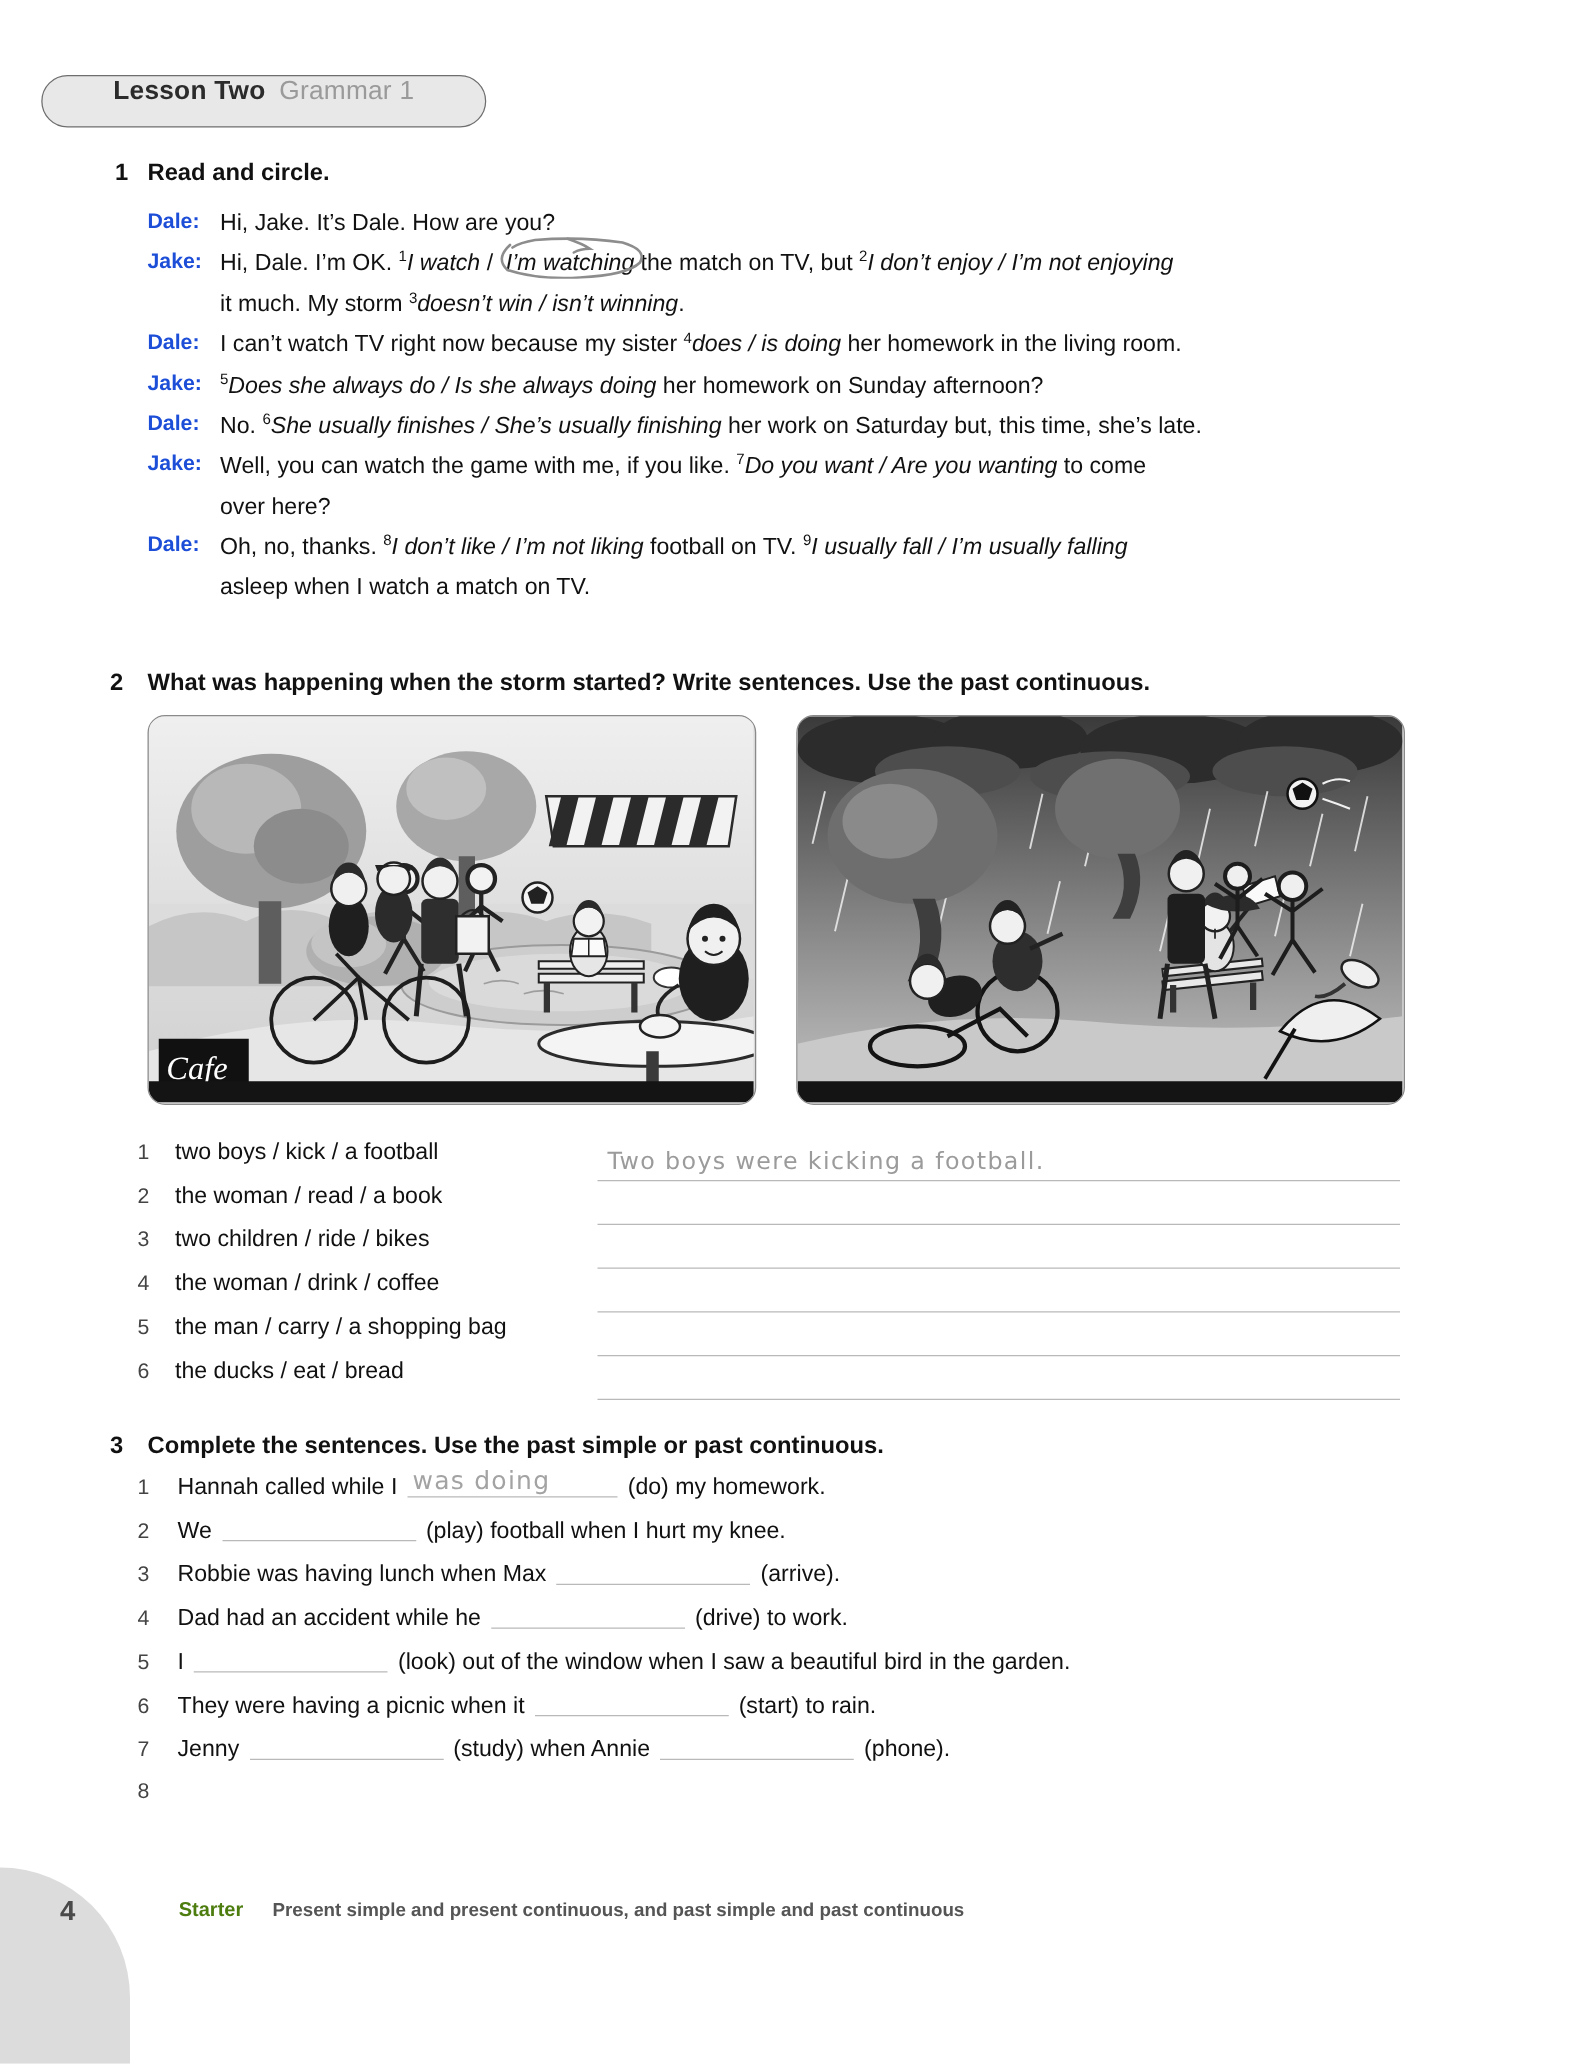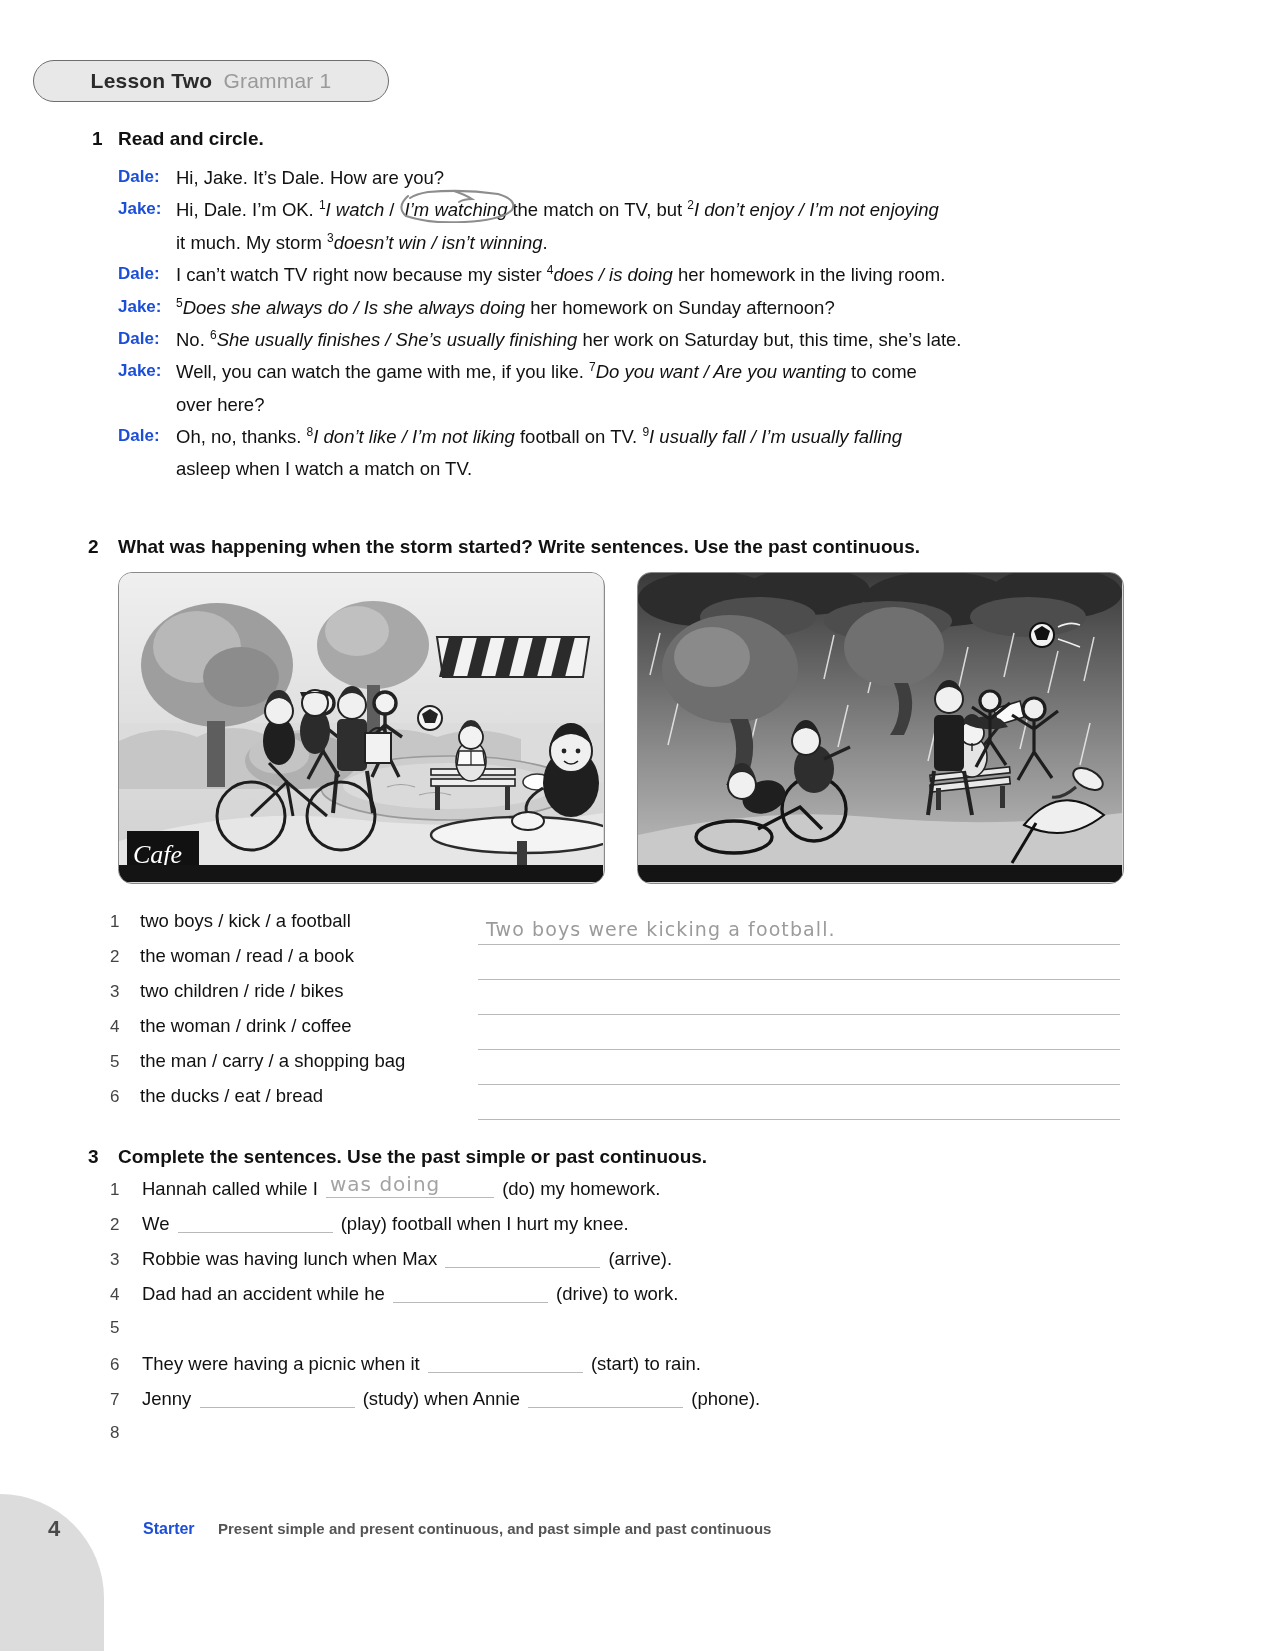--- a/index.html
+++ b/index.html
@@ -18,21 +18,20 @@
   .header-pill {
     position: absolute;
     left: 33px;
     top: 60px;
     width: 356px;
     height: 42px;
     border: 1.5px solid #6e6e6e;
     border-radius: 21px;
     background: #e8e8e8;
     display: flex;
-    align-items: center;
     justify-content: center;
     gap: 11px;
   }
   .lesson-name {
     font-size: 21px;
     font-weight: bold;
     color: #2b2b2b;
     letter-spacing: .2px;
   }
   .grammar-name {
@@ -201,21 +200,21 @@
     font-size: 22px;
     font-weight: bold;
     color: #4a4a4a;
   }
   .footer-level {
     position: absolute;
     left: 143px;
     top: 1520px;
     font-size: 16px;
     font-weight: bold;
-    color: #1d4ed8;
+    color: #4d7c0f;
   }
   .footer-desc {
     position: absolute;
     left: 218px;
     top: 1520px;
     font-size: 15px;
     font-weight: bold;
     color: #555;
   }
 </style>
@@ -577,20 +576,21 @@
     <div class="q-row">
       <span class="q-idx">3</span>
       <span class="q-txt"><span>Robbie was having lunch when Max </span><span class="blank w-std"></span><span> (arrive). </span></span>
     </div>
     <div class="q-row">
       <span class="q-idx">4</span>
       <span class="q-txt"><span>Dad had an accident while he </span><span class="blank w-std"></span><span> (drive) to work. </span></span>
     </div>
     <div class="q-row">
       <span class="q-idx">5</span>
+      <span class="q-txt"><span>I </span><span class="blank w-std"></span><span> (look) out of the window when I saw a beautiful bird in the garden. </span></span>
     </div>
     <div class="q-row">
       <span class="q-idx">6</span>
       <span class="q-txt"><span>They were having a picnic when it </span><span class="blank w-std"></span><span> (start) to rain. </span></span>
     </div>
     <div class="q-row">
       <span class="q-idx">7</span>
       <span class="q-txt"><span>Jenny </span><span class="blank w-std"></span><span> (study) when Annie </span><span class="blank w-std"></span><span> (phone). </span></span>
     </div>
     <div class="q-row">

